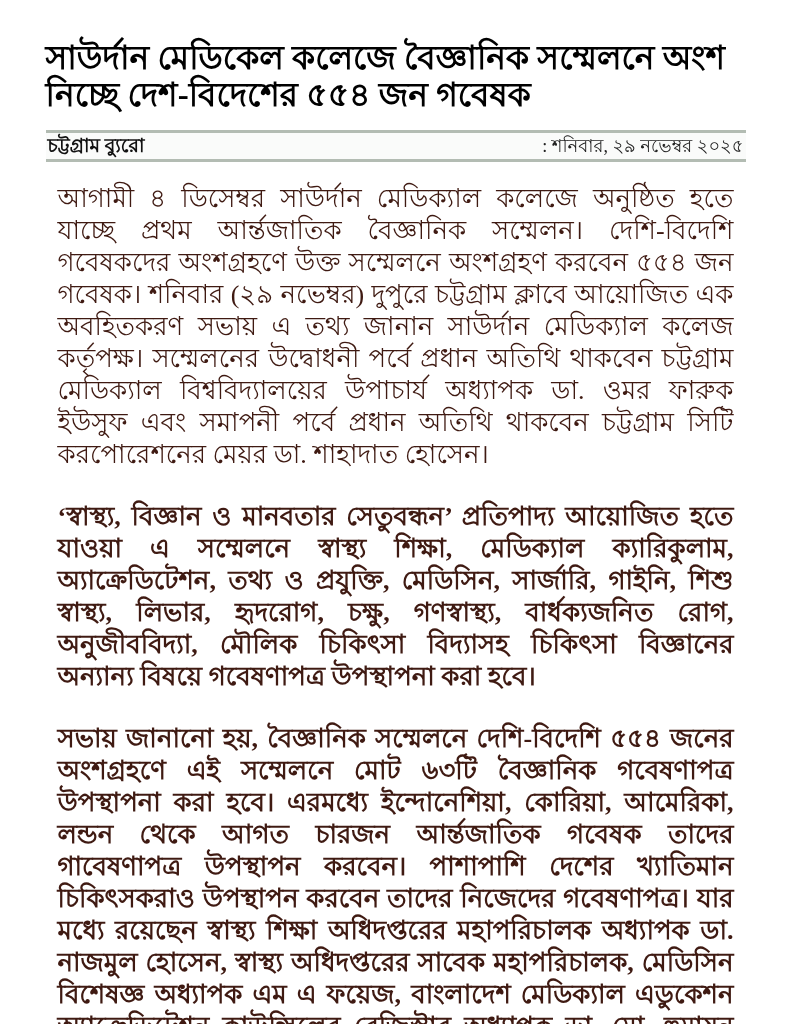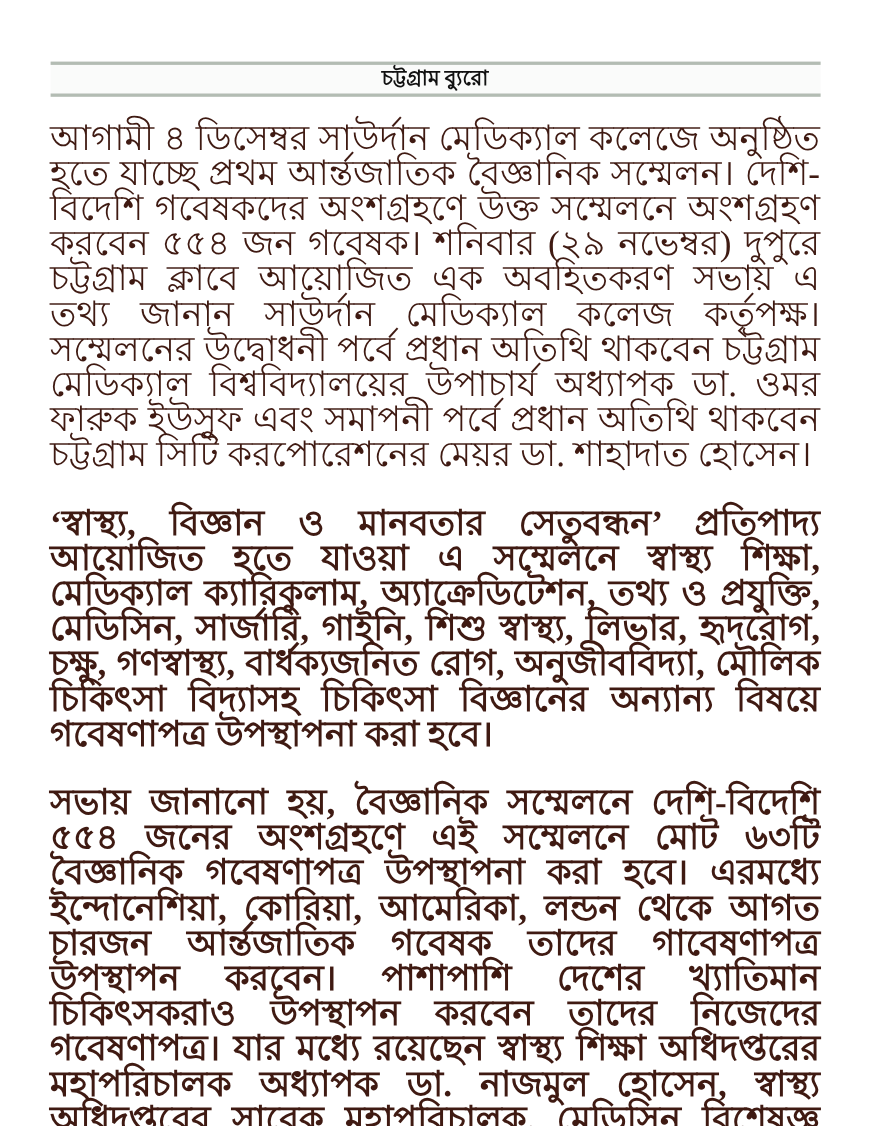--- a/index.html
+++ b/index.html
@@ -27,61 +27,63 @@
     letter-spacing: 0;
   }
   .byline-bar {
     margin-top: 16px;
     border-top: 3px solid #b3bcb3;
     border-bottom: 3px solid #b3bcb3;
     background: #fafbfa;
     height: 26px;
     display: flex;
     align-items: center;
-    justify-content: center;
+    justify-content: space-between;
     padding: 0 2px;
   }
   .byline {
     color: #111111;
     font-size: 19px;
     font-weight: 700;
     line-height: 26px;
     white-space: nowrap;
   }
   .dateline {
     color: #222222;
     font-size: 18px;
     font-weight: 400;
     line-height: 26px;
     white-space: nowrap;
   }
   .article-body {
     margin-top: 21px;
   }
   .article-body p {
-    margin: 0;
+    margin: 12px;
     color: #3f1a12;
-    font-size: 32px;
+    font-size: 26px;
     line-height: 32px;
     text-align: justify;
     text-justify: inter-word;
   }
   .article-body p + p {
     margin-top: 30px;
     font-weight: bold;
   }
 </style>
 </head>
 <body>
 
 <div class="page">
 
+  <h1 class="headline">সাউর্দান মেডিকেল কলেজে বৈজ্ঞানিক সম্মেলনে অংশ নিচ্ছে দেশ-বিদেশের ৫৫৪ জন গবেষক</h1>
 
   <div class="byline-bar">
     <span class="byline">চট্টগ্রাম ব্যুরো</span>
+    <span class="dateline">: শনিবার, ২৯ নভেম্বর ২০২৫</span>
   </div>
 
   <div class="article-body">
     <p>আগামী ৪ ডিসেম্বর সাউর্দান মেডিক্যাল কলেজে অনুষ্ঠিত হতে যাচ্ছে প্রথম আর্ন্তজাতিক বৈজ্ঞানিক সম্মেলন। দেশি-বিদেশি গবেষকদের অংশগ্রহণে উক্ত সম্মেলনে অংশগ্রহণ করবেন ৫৫৪ জন গবেষক। শনিবার (২৯ নভেম্বর) দুপুরে চট্টগ্রাম ক্লাবে আয়োজিত এক অবহিতকরণ সভায় এ তথ্য জানান সাউর্দান মেডিক্যাল কলেজ কর্তৃপক্ষ। সম্মেলনের উদ্বোধনী পর্বে প্রধান অতিথি থাকবেন চট্টগ্রাম মেডিক্যাল বিশ্ববিদ্যালয়ের উপাচার্য অধ্যাপক ডা. ওমর ফারুক ইউসুফ এবং সমাপনী পর্বে প্রধান অতিথি থাকবেন চট্টগ্রাম সিটি করপোরেশনের মেয়র ডা. শাহাদাত হোসেন।</p>
     <p>‘স্বাস্থ্য, বিজ্ঞান ও মানবতার সেতুবন্ধন’ প্রতিপাদ্য আয়োজিত হতে যাওয়া এ সম্মেলনে স্বাস্থ্য শিক্ষা, মেডিক্যাল ক্যারিকুলাম, অ্যাক্রেডিটেশন, তথ্য ও প্রযুক্তি, মেডিসিন, সার্জারি, গাইনি, শিশু স্বাস্থ্য, লিভার, হৃদরোগ, চক্ষু, গণস্বাস্থ্য, বার্ধক্যজনিত রোগ, অনুজীববিদ্যা, মৌলিক চিকিৎসা বিদ্যাসহ চিকিৎসা বিজ্ঞানের অন্যান্য বিষয়ে গবেষণাপত্র উপস্থাপনা করা হবে।</p>
     <p>সভায় জানানো হয়, বৈজ্ঞানিক সম্মেলনে দেশি-বিদেশি ৫৫৪ জনের অংশগ্রহণে এই সম্মেলনে মোট ৬৩টি বৈজ্ঞানিক গবেষণাপত্র উপস্থাপনা করা হবে। এরমধ্যে ইন্দোনেশিয়া, কোরিয়া, আমেরিকা, লন্ডন থেকে আগত চারজন আর্ন্তজাতিক গবেষক তাদের গাবেষণাপত্র উপস্থাপন করবেন। পাশাপাশি দেশের খ্যাতিমান চিকিৎসকরাও উপস্থাপন করবেন তাদের নিজেদের গবেষণাপত্র। যার মধ্যে রয়েছেন স্বাস্থ্য শিক্ষা অধিদপ্তরের মহাপরিচালক অধ্যাপক ডা. নাজমুল হোসেন, স্বাস্থ্য অধিদপ্তরের সাবেক মহাপরিচালক, মেডিসিন বিশেষজ্ঞ অধ্যাপক এম এ ফয়েজ, বাংলাদেশ মেডিক্যাল এডুকেশন অ্যাক্রেডিটেশন কাউন্সিলের রেজিস্ট্রার অধ্যাপক ডা. মো. হুমায়ুন কবির তালুকদার, বাংলাদেশ</p>
   </div>
 
 </div>
 

